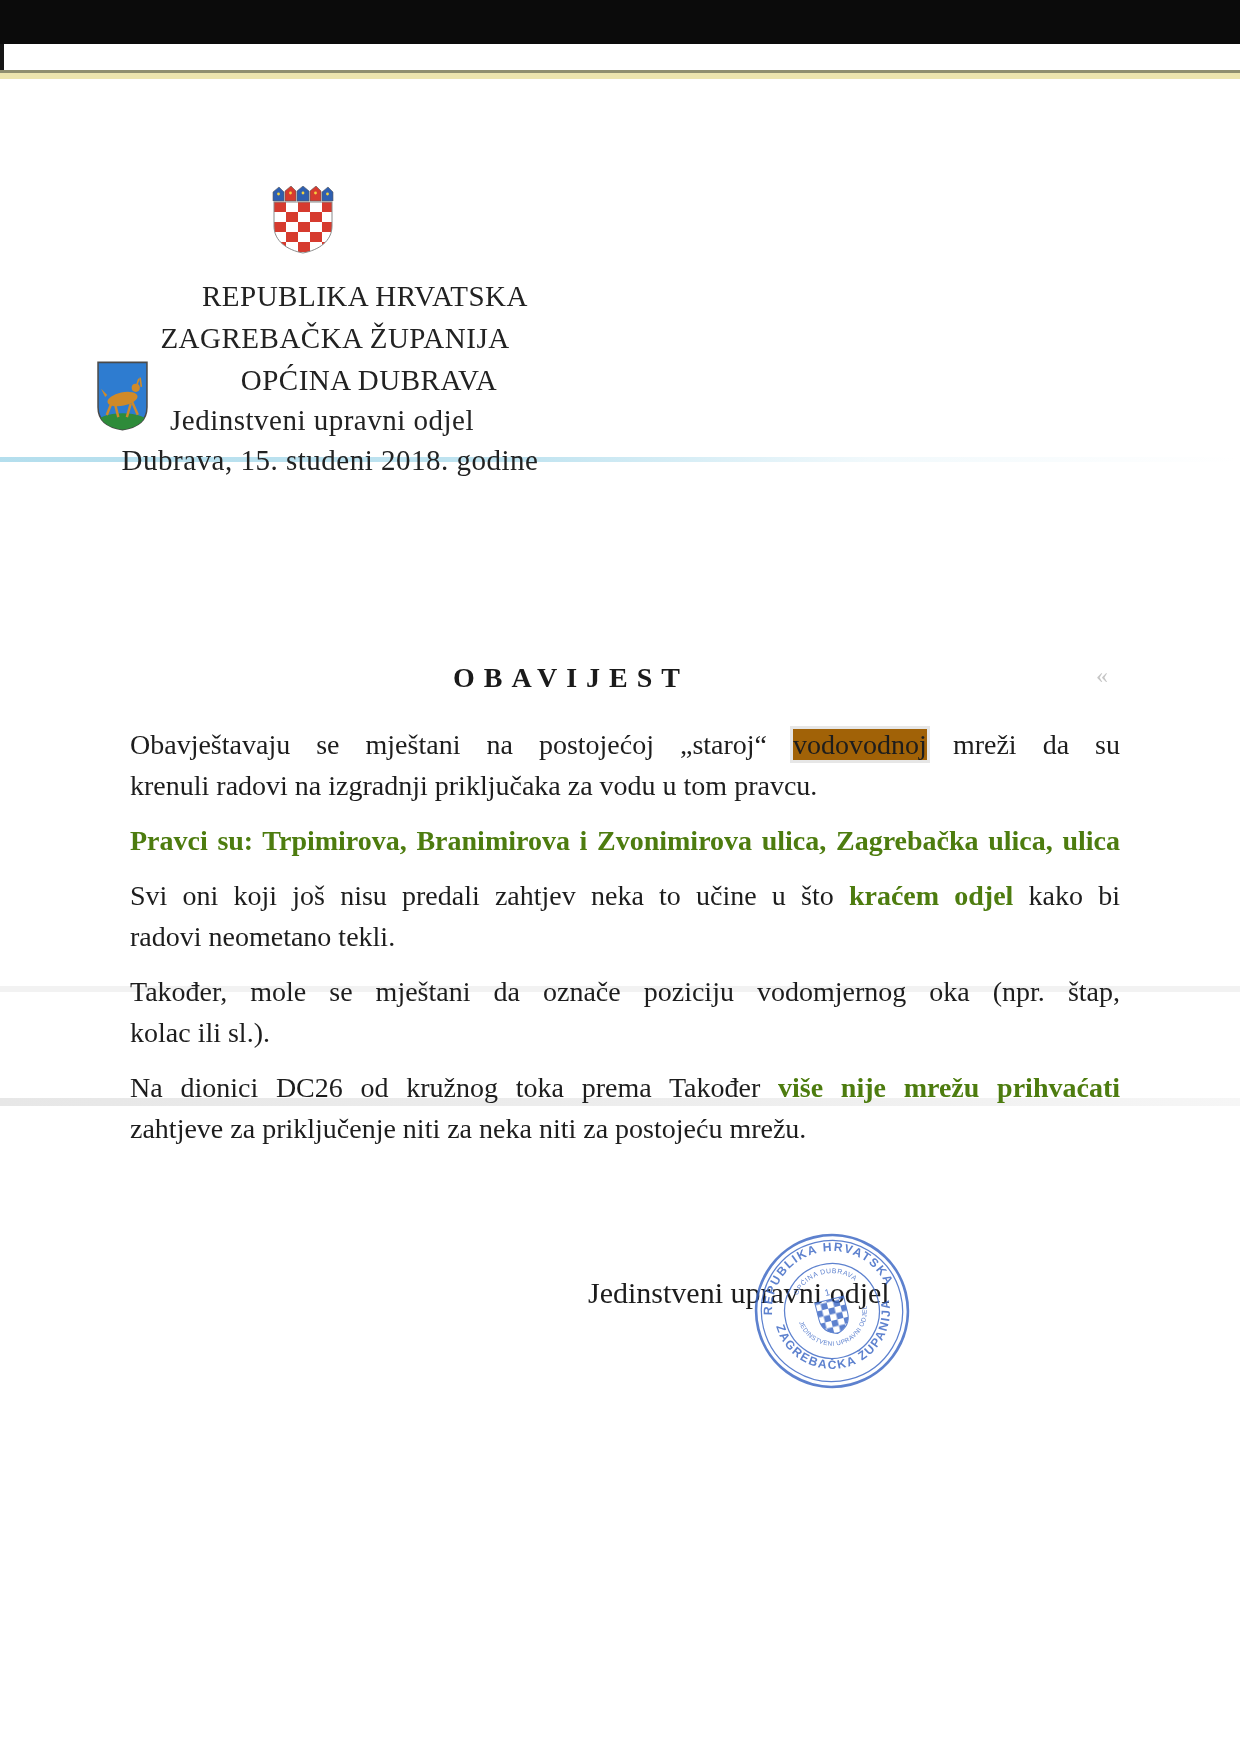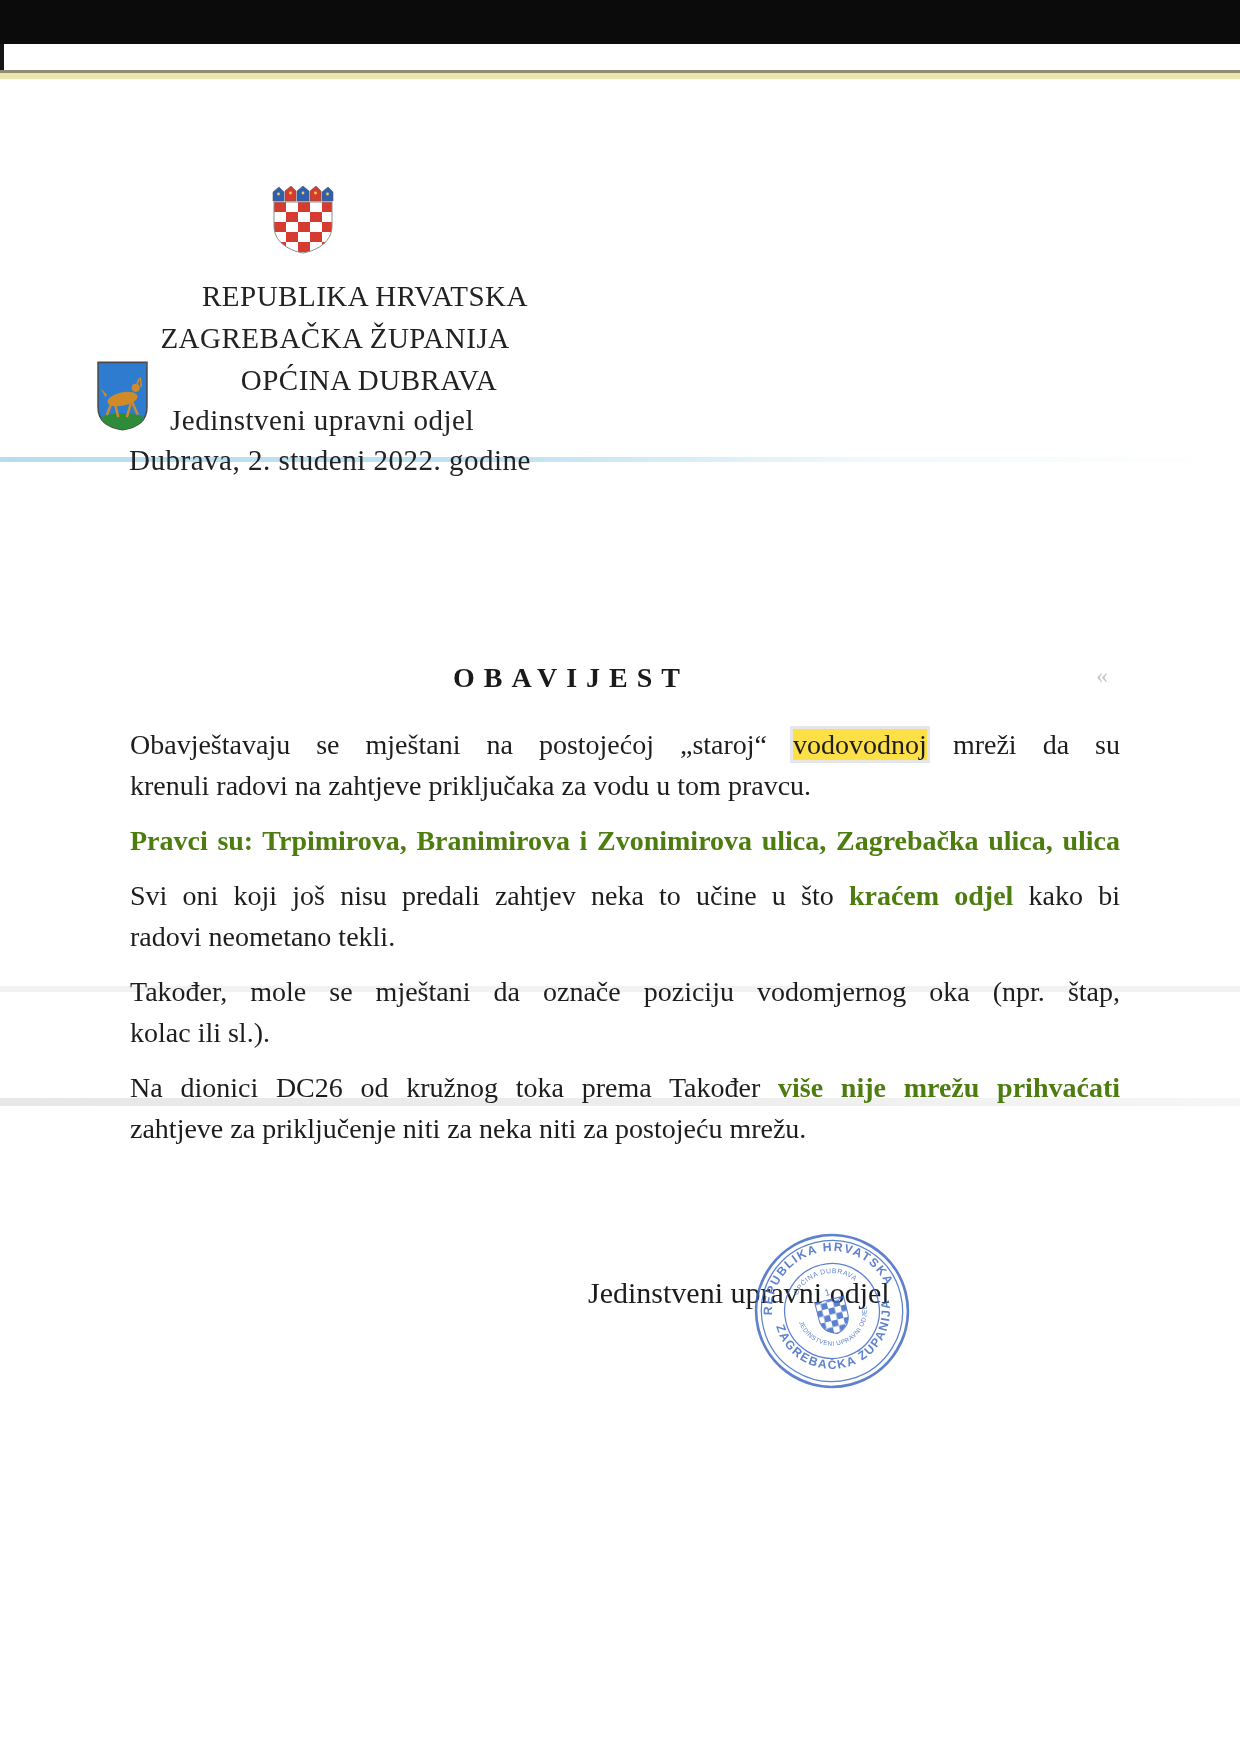--- a/index.html
+++ b/index.html
@@ -32,21 +32,21 @@
   
   .title{position:absolute;left:0;top:662px;width:1142px;text-align:center;
     font-size:28px;font-weight:700;letter-spacing:9px;color:#1a1a1a;z-index:1;}
 
   
   .doc-body{position:absolute;left:130px;top:724px;width:990px;z-index:1;}
   .para{margin:0 0 14px 0;font-size:28px;line-height:41px;color:#1d1d1d;}
   .line{text-align:justify;text-align-last:justify;}
   .line.last{text-align-last:left;}
   .b{font-weight:700;color:#4d7c0f;}
-  .hl{background:#fde047;box-shadow:0 0 0 3px #e6e6e6;}
+  .hl{background:#a16207;box-shadow:0 0 0 3px #e6e6e6;}
 
   
   .signature{position:absolute;left:588px;top:1276px;font-size:30px;color:#1c1c1c;z-index:1;white-space:nowrap;}
   .stamp{position:absolute;left:753px;top:1232px;width:158px;height:158px;z-index:2;opacity:.82;
     transform:rotate(-14deg);}
   .stamp text{font-family:"Liberation Sans","DejaVu Sans",sans-serif;fill:#3a66c4;}
 </style>
 </head>
 <body>
 
@@ -107,29 +107,29 @@
         <path d="M11,34 L5,28 L9,36 Z"></path>
       </g>
     </g>
   </svg>
 
   <div class="letterhead">
     <div class="lh-line lh-country">REPUBLIKA HRVATSKA</div>
     <div class="lh-line lh-county">ZAGREBAČKA ŽUPANIJA</div>
     <div class="lh-line lh-municipality">OPĆINA DUBRAVA</div>
     <div class="lh-line lh-department">Jedinstveni upravni odjel</div>
-    <div class="lh-line lh-dateline">Dubrava, 2. studeni 2022. godine</div>
+    <div class="lh-line lh-dateline">Dubrava, 15. studeni 2018. godine</div>
   </div>
 
   <div class="title">OBAVIJEST</div>
 
   <div class="doc-body">
       <div class="para">
         <div class="line"><span>Obavještavaju se mještani na postojećoj „staroj“ </span><span class="hl">vodovodnoj</span><span> mreži da su</span></div>
-        <div class="line last"><span>krenuli radovi na zahtjeve priključaka za vodu u tom pravcu.</span></div>
+        <div class="line last"><span>krenuli radovi na izgradnji priključaka za vodu u tom pravcu.</span></div>
       </div>
       <div class="para">
         <div class="line"><span class="b">Pravci su: Trpimirova, Branimirova i Zvonimirova ulica, Zagrebačka ulica, ulica</span></div>
       </div>
       <div class="para">
         <div class="line"><span>Svi oni koji još nisu predali zahtjev neka to učine u što </span><span class="b">kraćem odjel</span><span> kako bi</span></div>
         <div class="line last"><span>radovi neometano tekli.</span></div>
       </div>
       <div class="para">
         <div class="line"><span>Također, mole se mještani da označe poziciju vodomjernog oka (npr. štap,</span></div>

